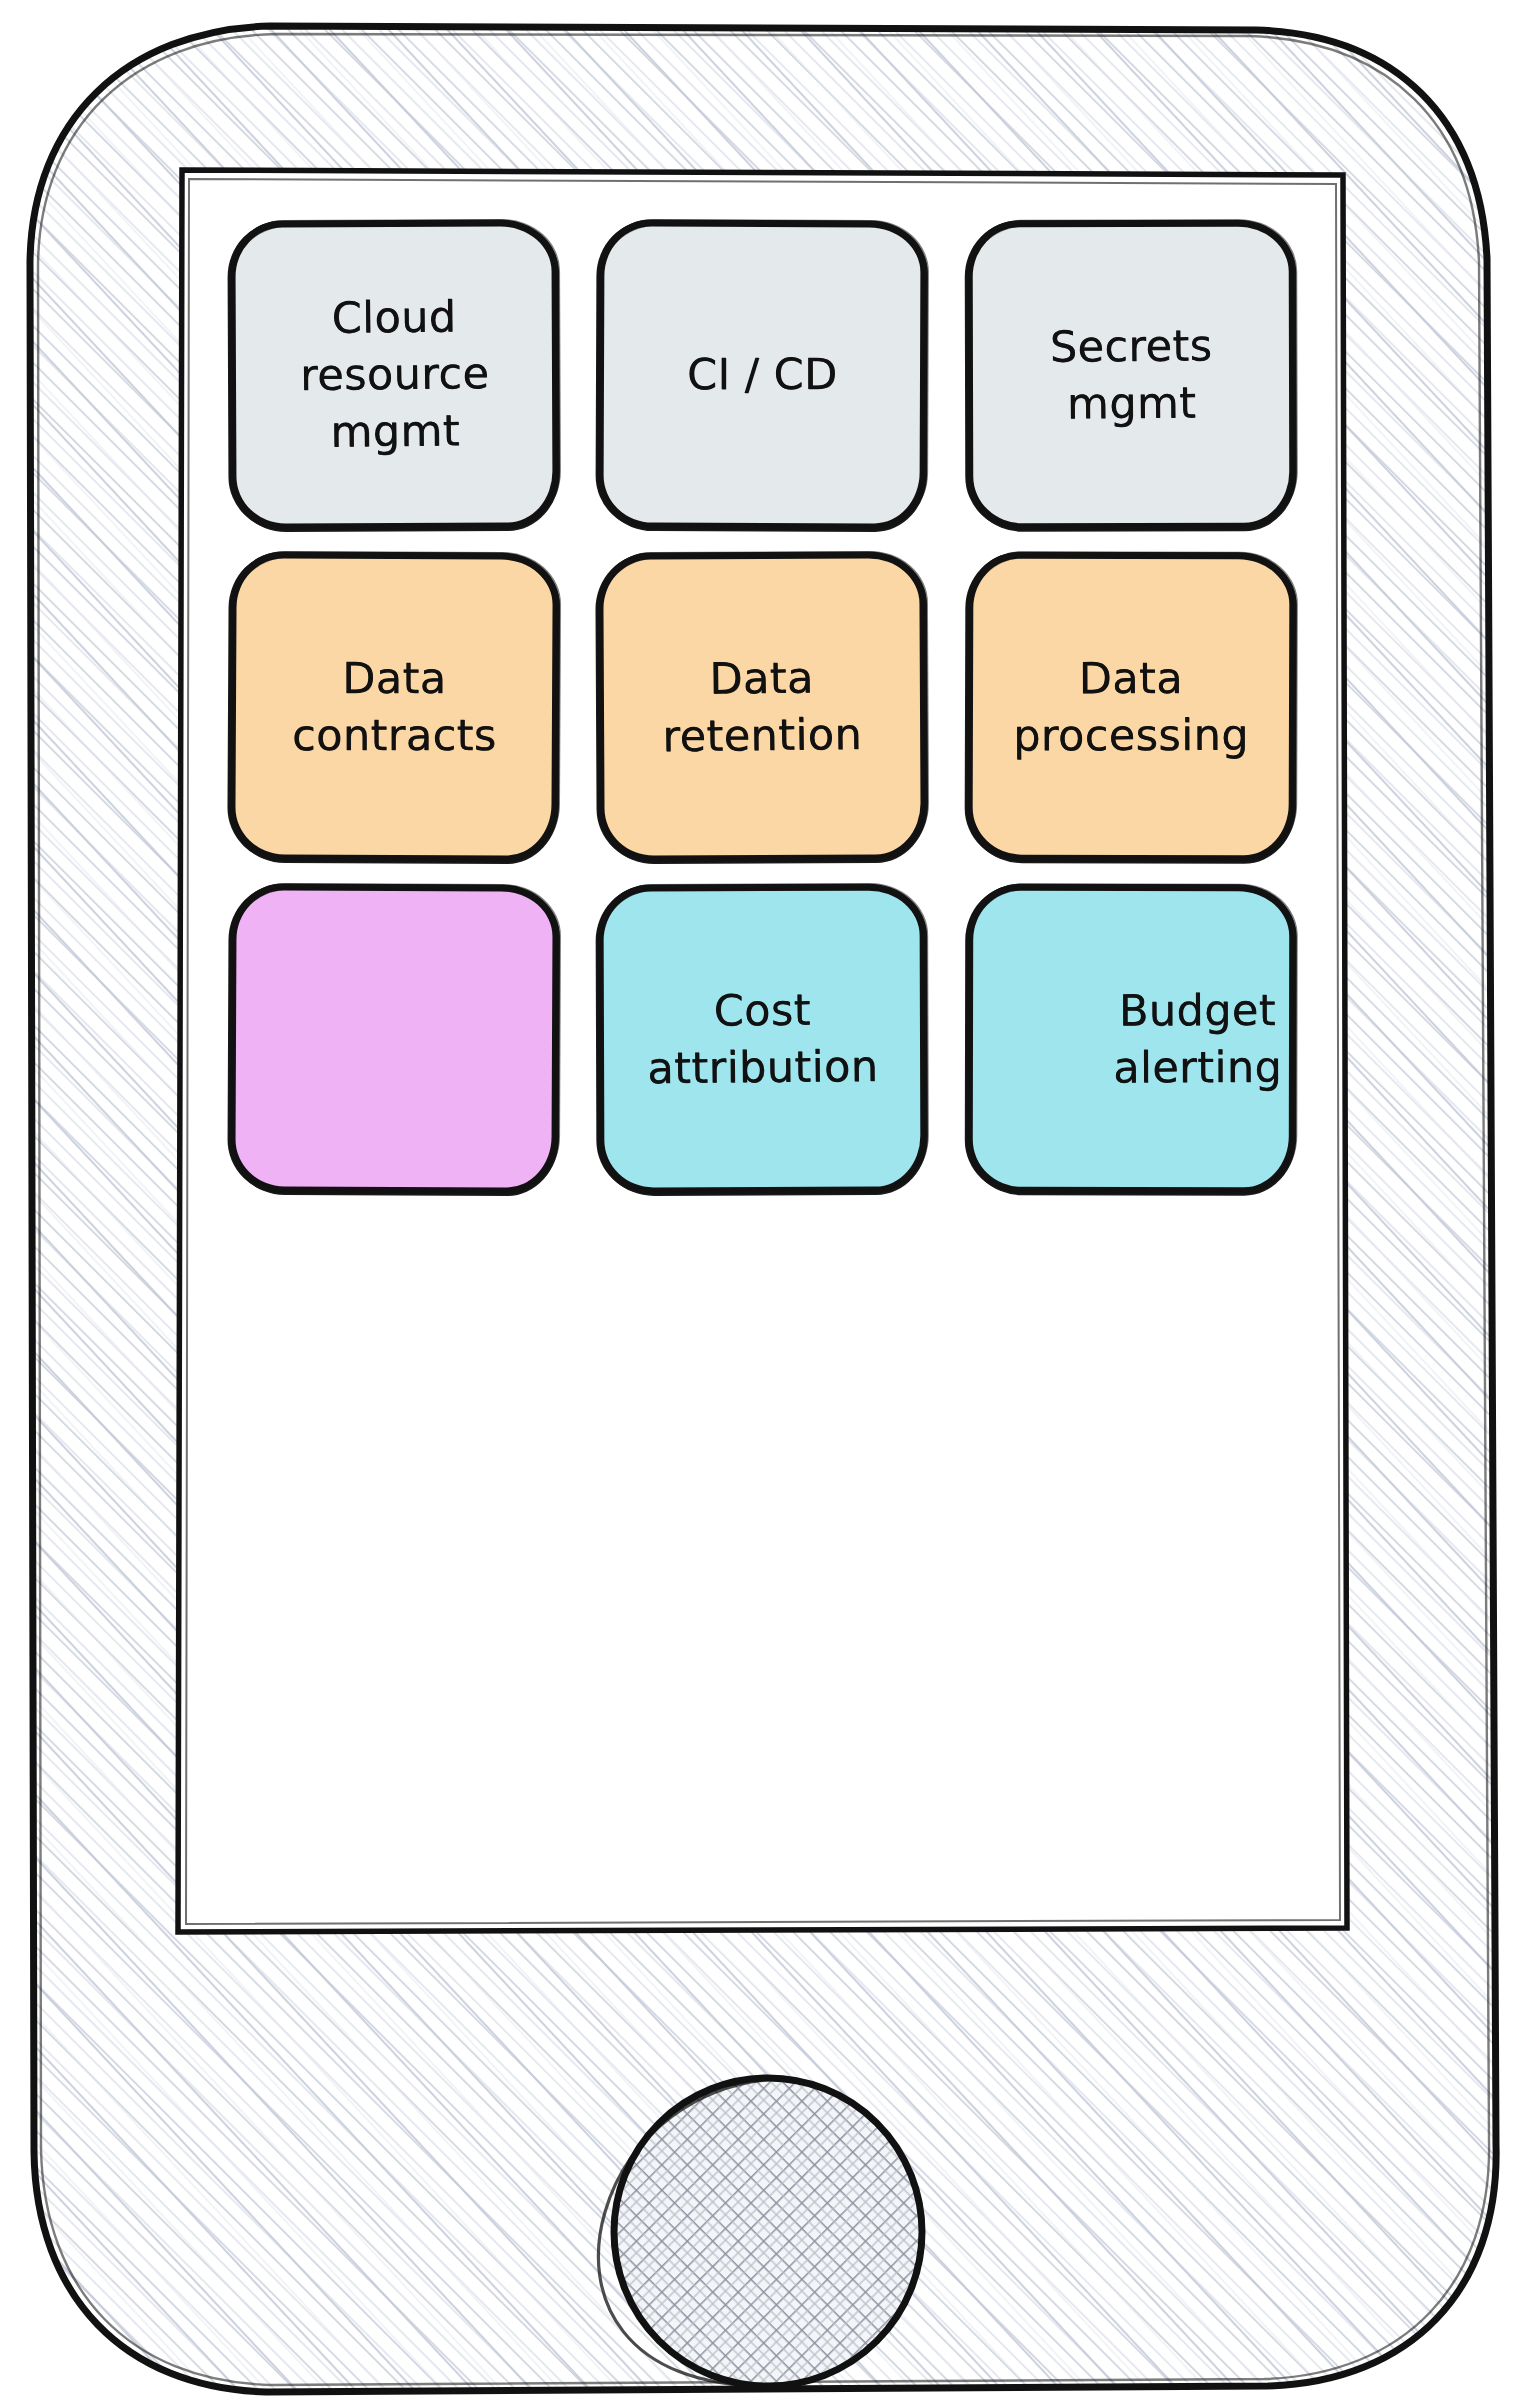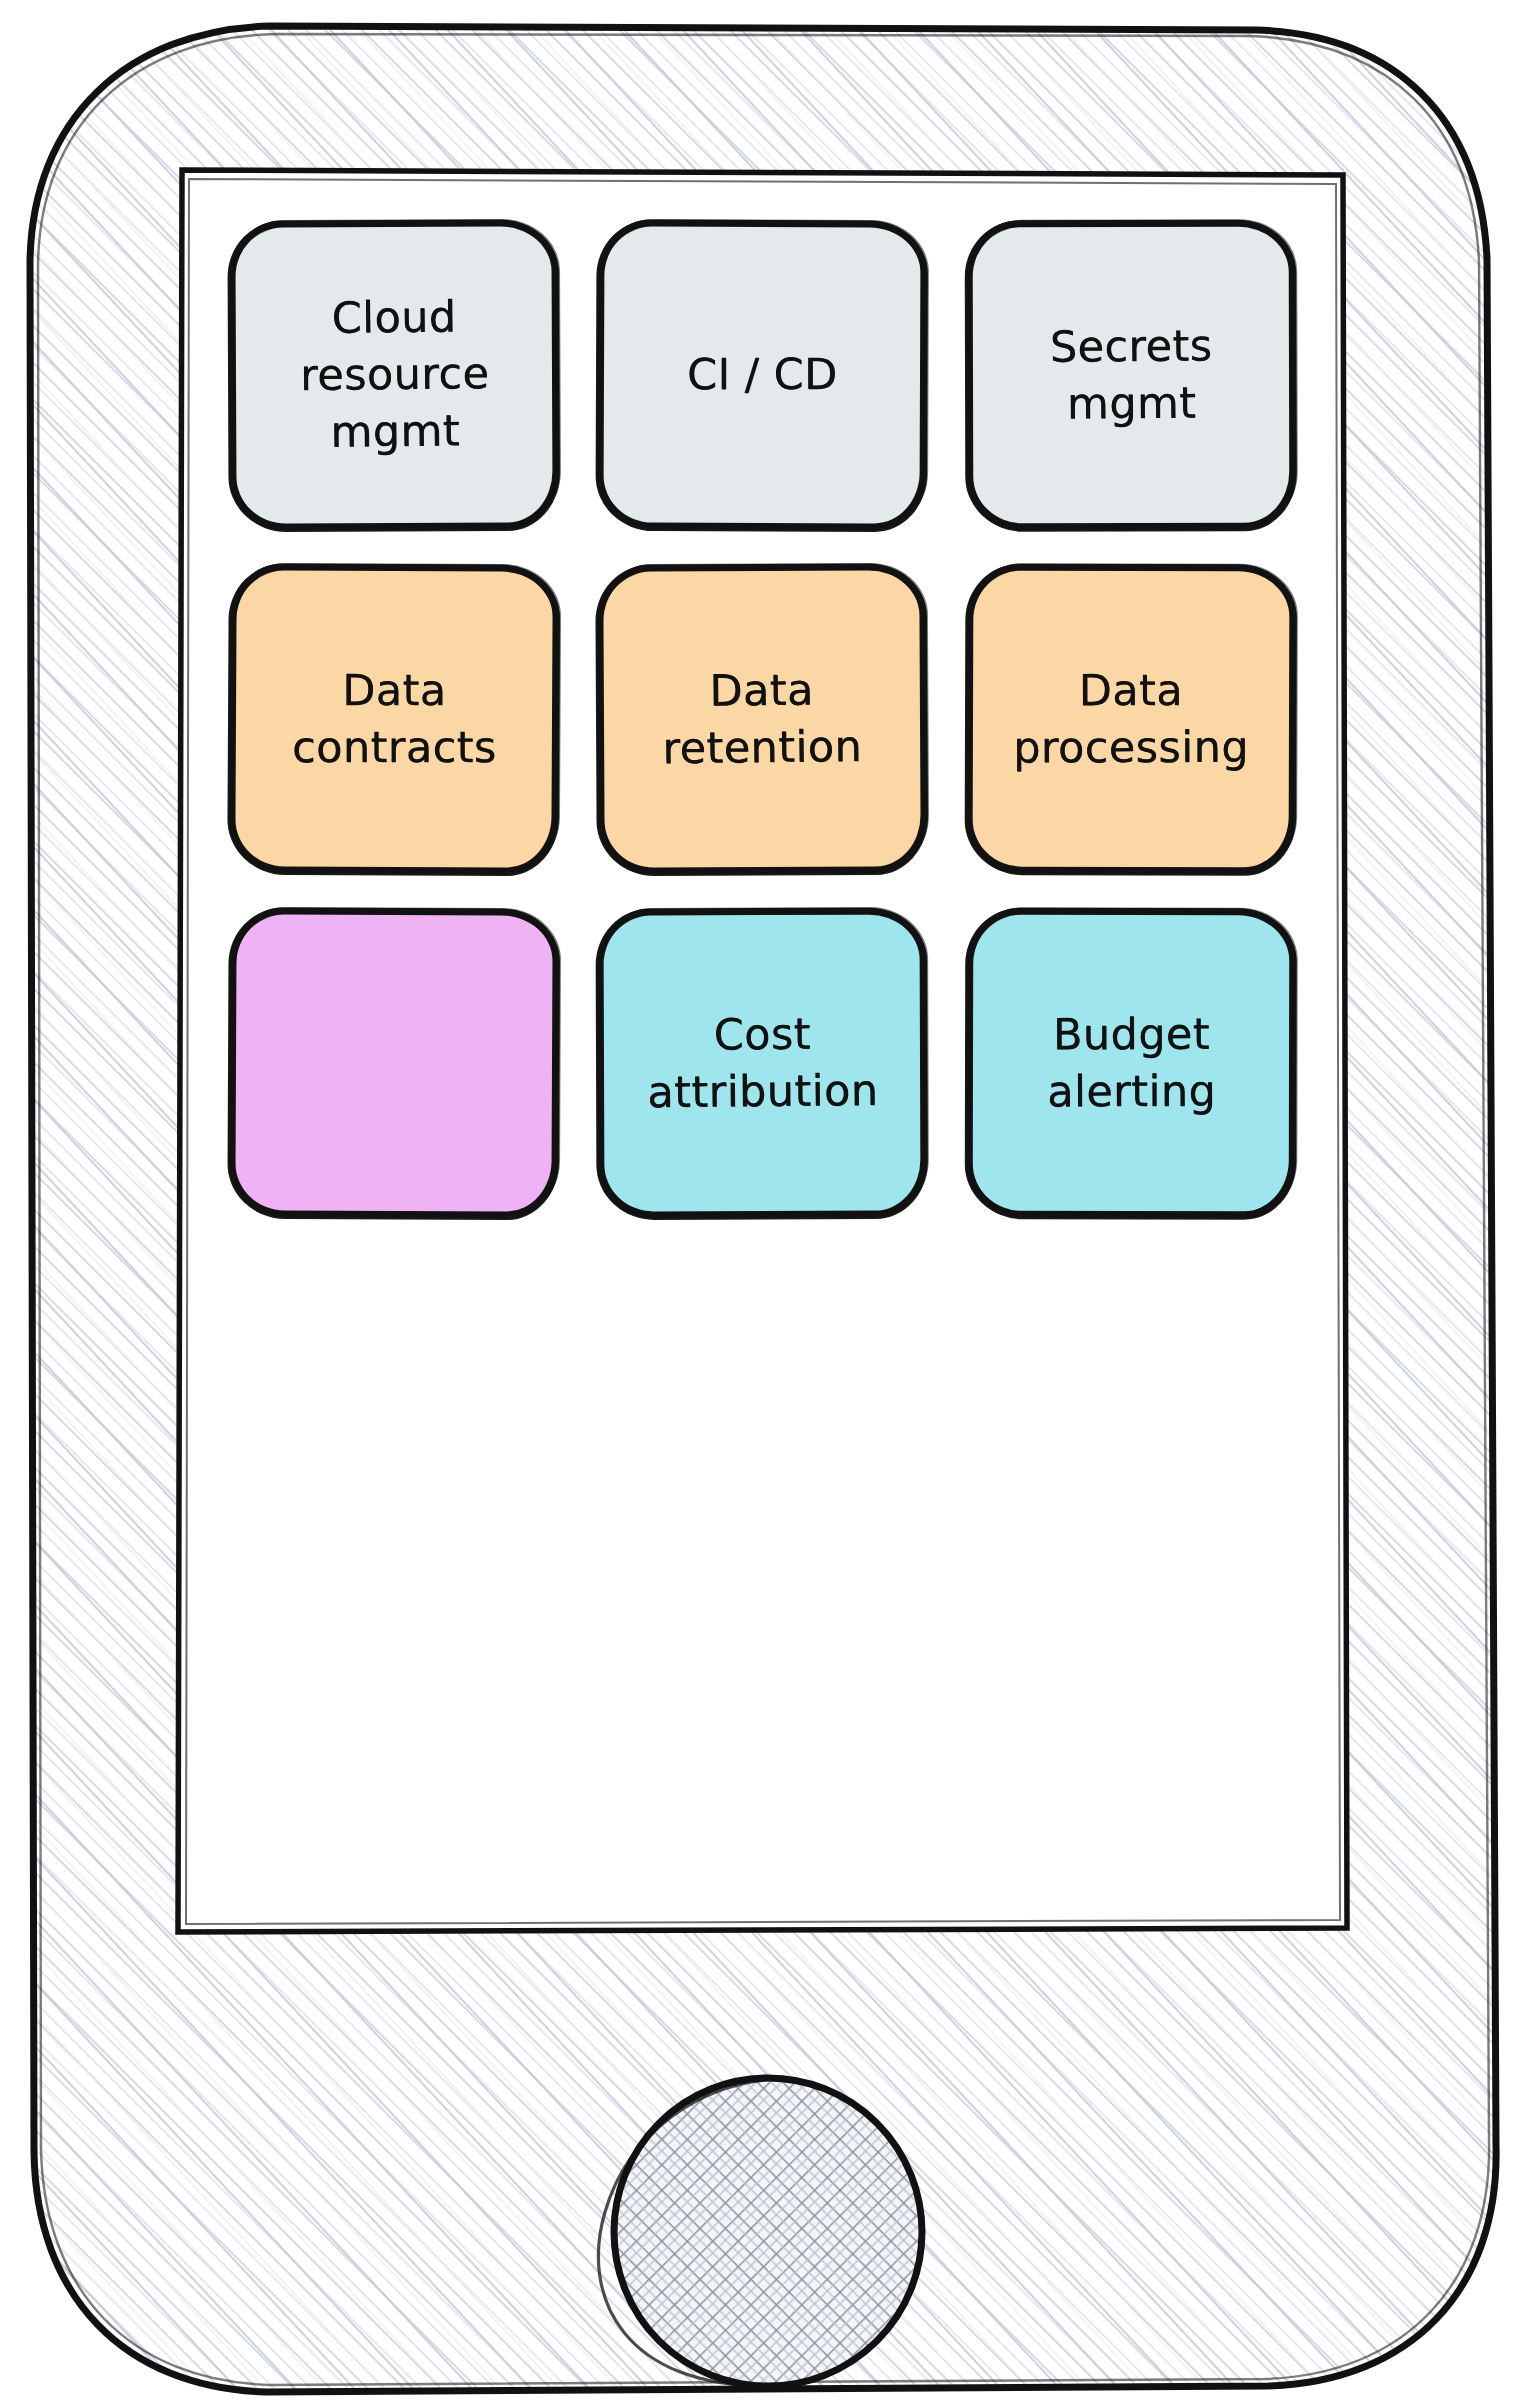--- a/index.html
+++ b/index.html
@@ -35,21 +35,21 @@
   #screen-content {
     position: absolute;
     left: 181px;
     top: 172px;
     width: 1163px;
     height: 1597px;
     box-sizing: border-box;
     padding: 48px 48px 0 48px;
     display: flex;
     flex-direction: column;
-    gap: 34px;
+    gap: 22px;
     pointer-events: auto;
   }
 
   .card-row {
     display: flex;
     flex-direction: row;
     gap: 38px;
     height: 310px;
     flex: 0 0 auto;
   }
@@ -104,21 +104,21 @@
 
   
   .jit-a { transform: rotate(-0.25deg); }
   .jit-b { transform: rotate(0.22deg); }
   .jit-c { transform: rotate(-0.15deg); }
   .jit-d { transform: rotate(0.3deg); }
   .jit-e { transform: rotate(-0.3deg); }
   .jit-f { transform: rotate(0.18deg); }
   .jit-g { transform: rotate(0.26deg); }
   .jit-h { transform: rotate(-0.2deg); }
-  .jit-i { transform: rotate(0.12deg); }
+  .jit-i { transform: rotate(0.12deg); justify-content: flex-end; }
 
   
   .screen-empty {
     flex: 1 1 auto;
   }
 </style>
 </head>
 <body>
 
 <div id="stage">

